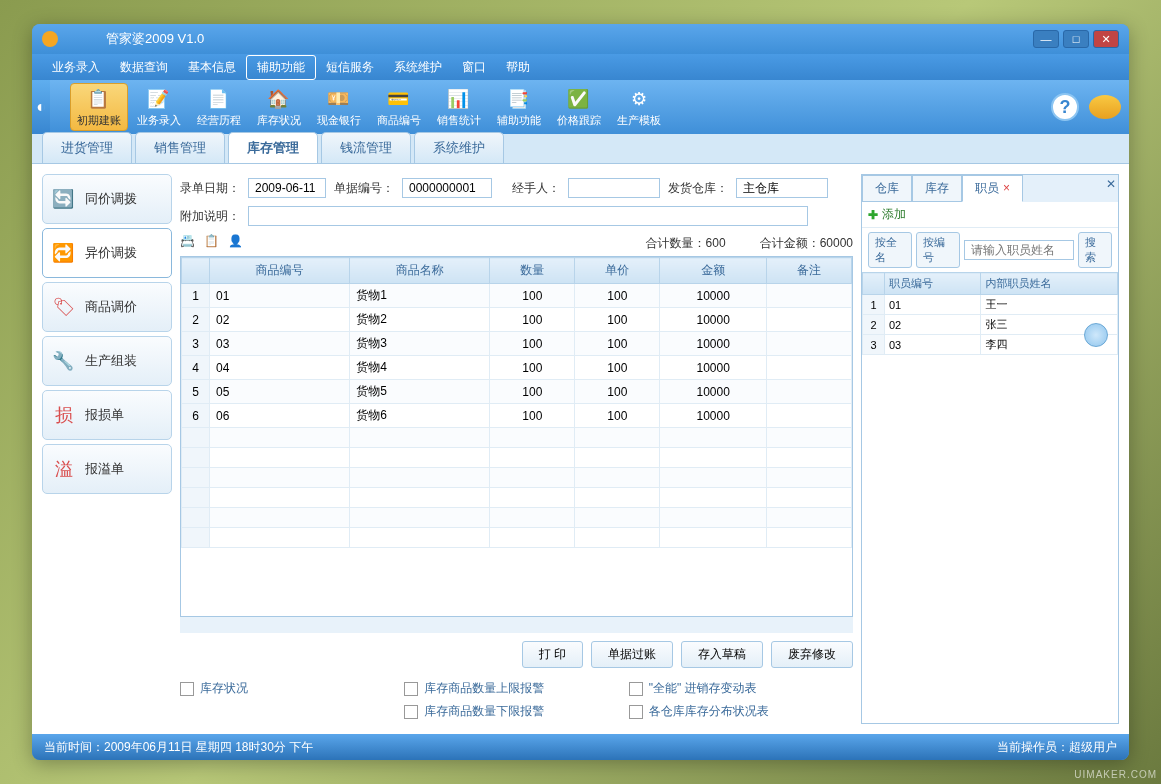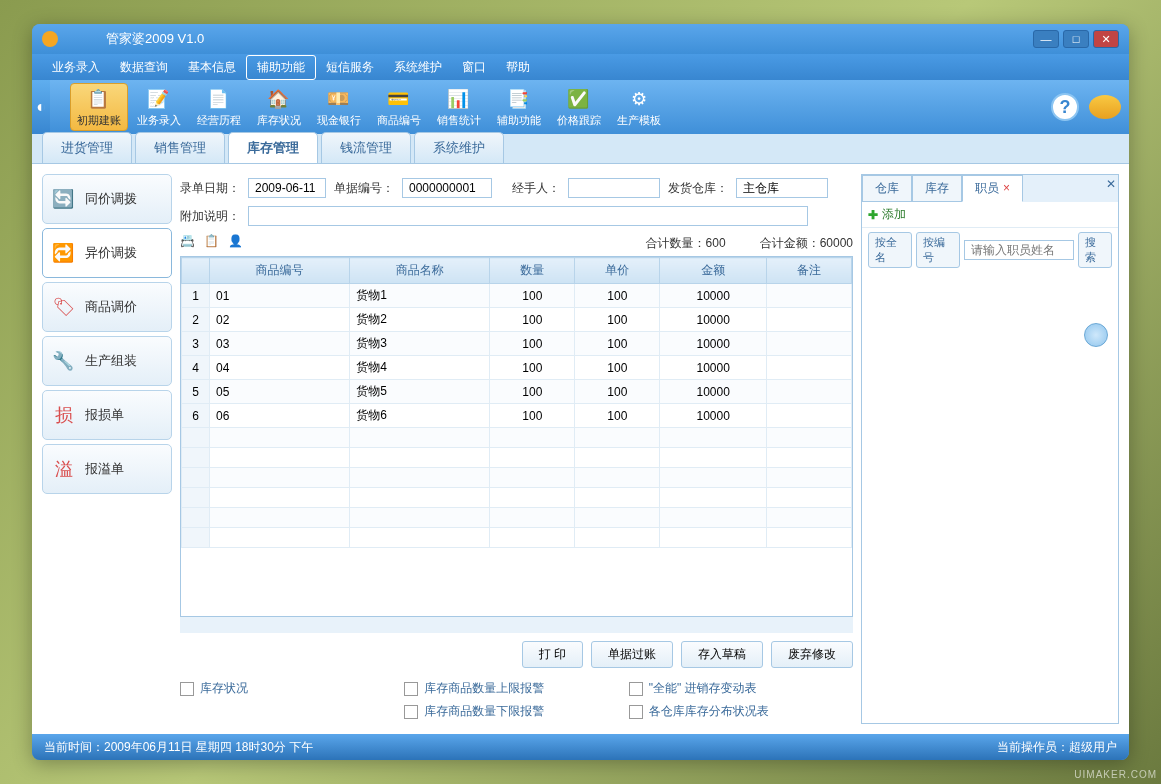--- a/index.html
+++ b/index.html
@@ -368,20 +368,46 @@
             <span style="color:#2ea62e;font-weight:bold">✚</span>
             <span>添加</span>
           </span>
       </div>
       <div class="rp-filter">
         <span class="filter-btn">按全名</span>
         <span class="filter-btn">按编号</span>
         <input class="form-input" style="width: 110px;" placeholder="请输入职员姓名">
         <span class="filter-btn">搜索</span>
       </div>
+      <div class="rp-grid">
+        <table id="rptable">
+            <tbody>
+              <tr>
+                <th></th>
+                <th>职员编号</th>
+                <th>内部职员姓名</th>
+              </tr>
+              <tr>
+                <td class="row-num">1</td>
+                <td>01</td>
+                <td>王一</td>
+              </tr>
+              <tr>
+                <td class="row-num">2</td>
+                <td>02</td>
+                <td>张三</td>
+              </tr>
+              <tr>
+                <td class="row-num">3</td>
+                <td>03</td>
+                <td>李四</td>
+              </tr>
+            </tbody>
+          </table>
+      </div>
       <div class="cursor-badge"></div>
     </div>
   </div>
 
   <div class="statusbar">
     <span>当前时间：2009年06月11日 星期四 18时30分 下午</span>
     <span class="statusbar-right">当前操作员：超级用户</span>
   </div>
 </div>
 <div class="watermark">UIMAKER.COM</div>

